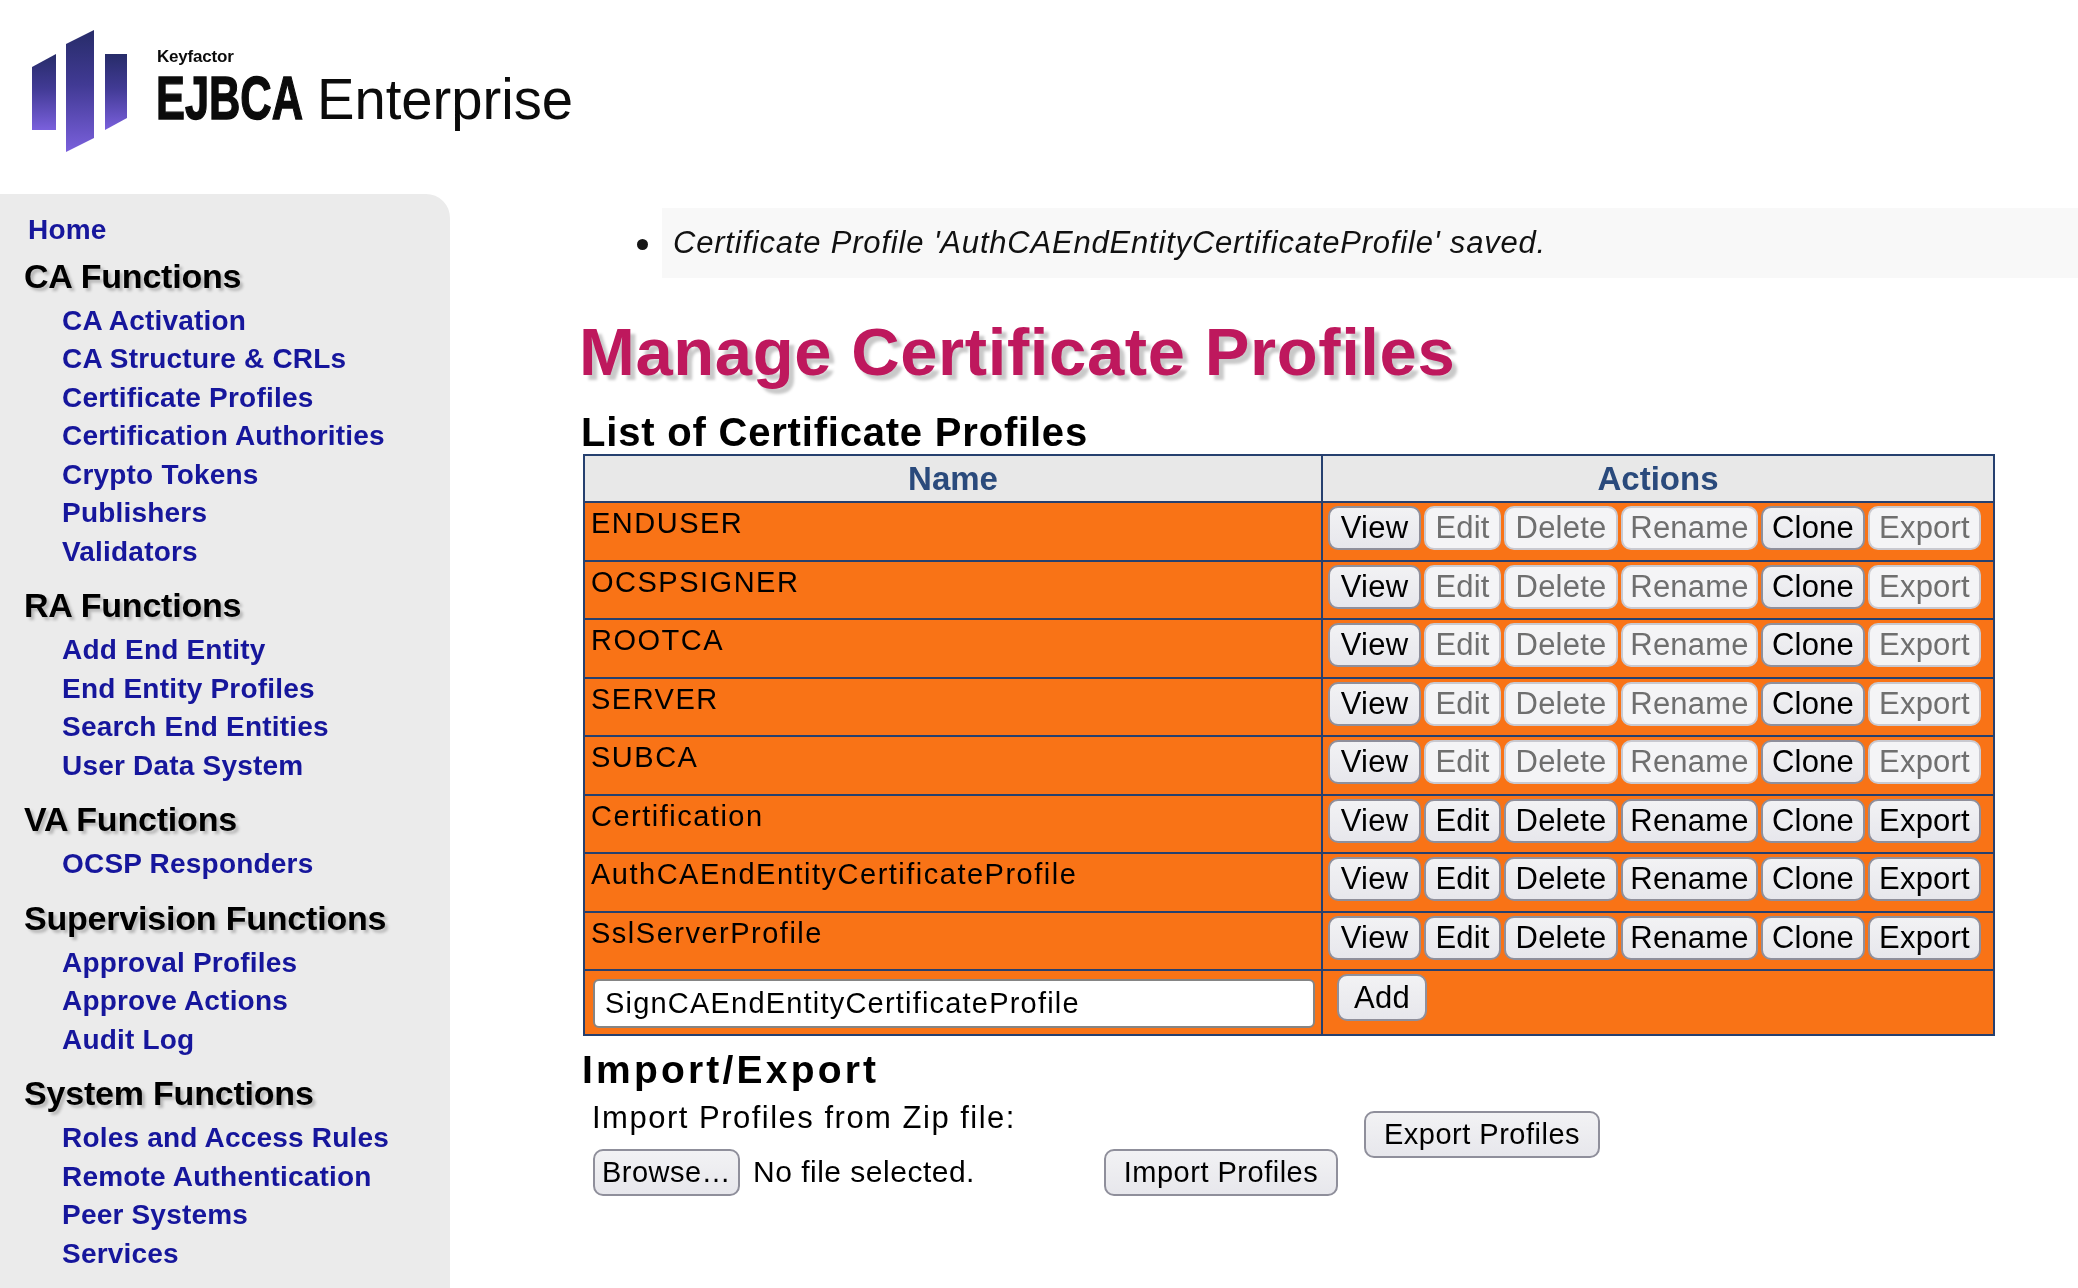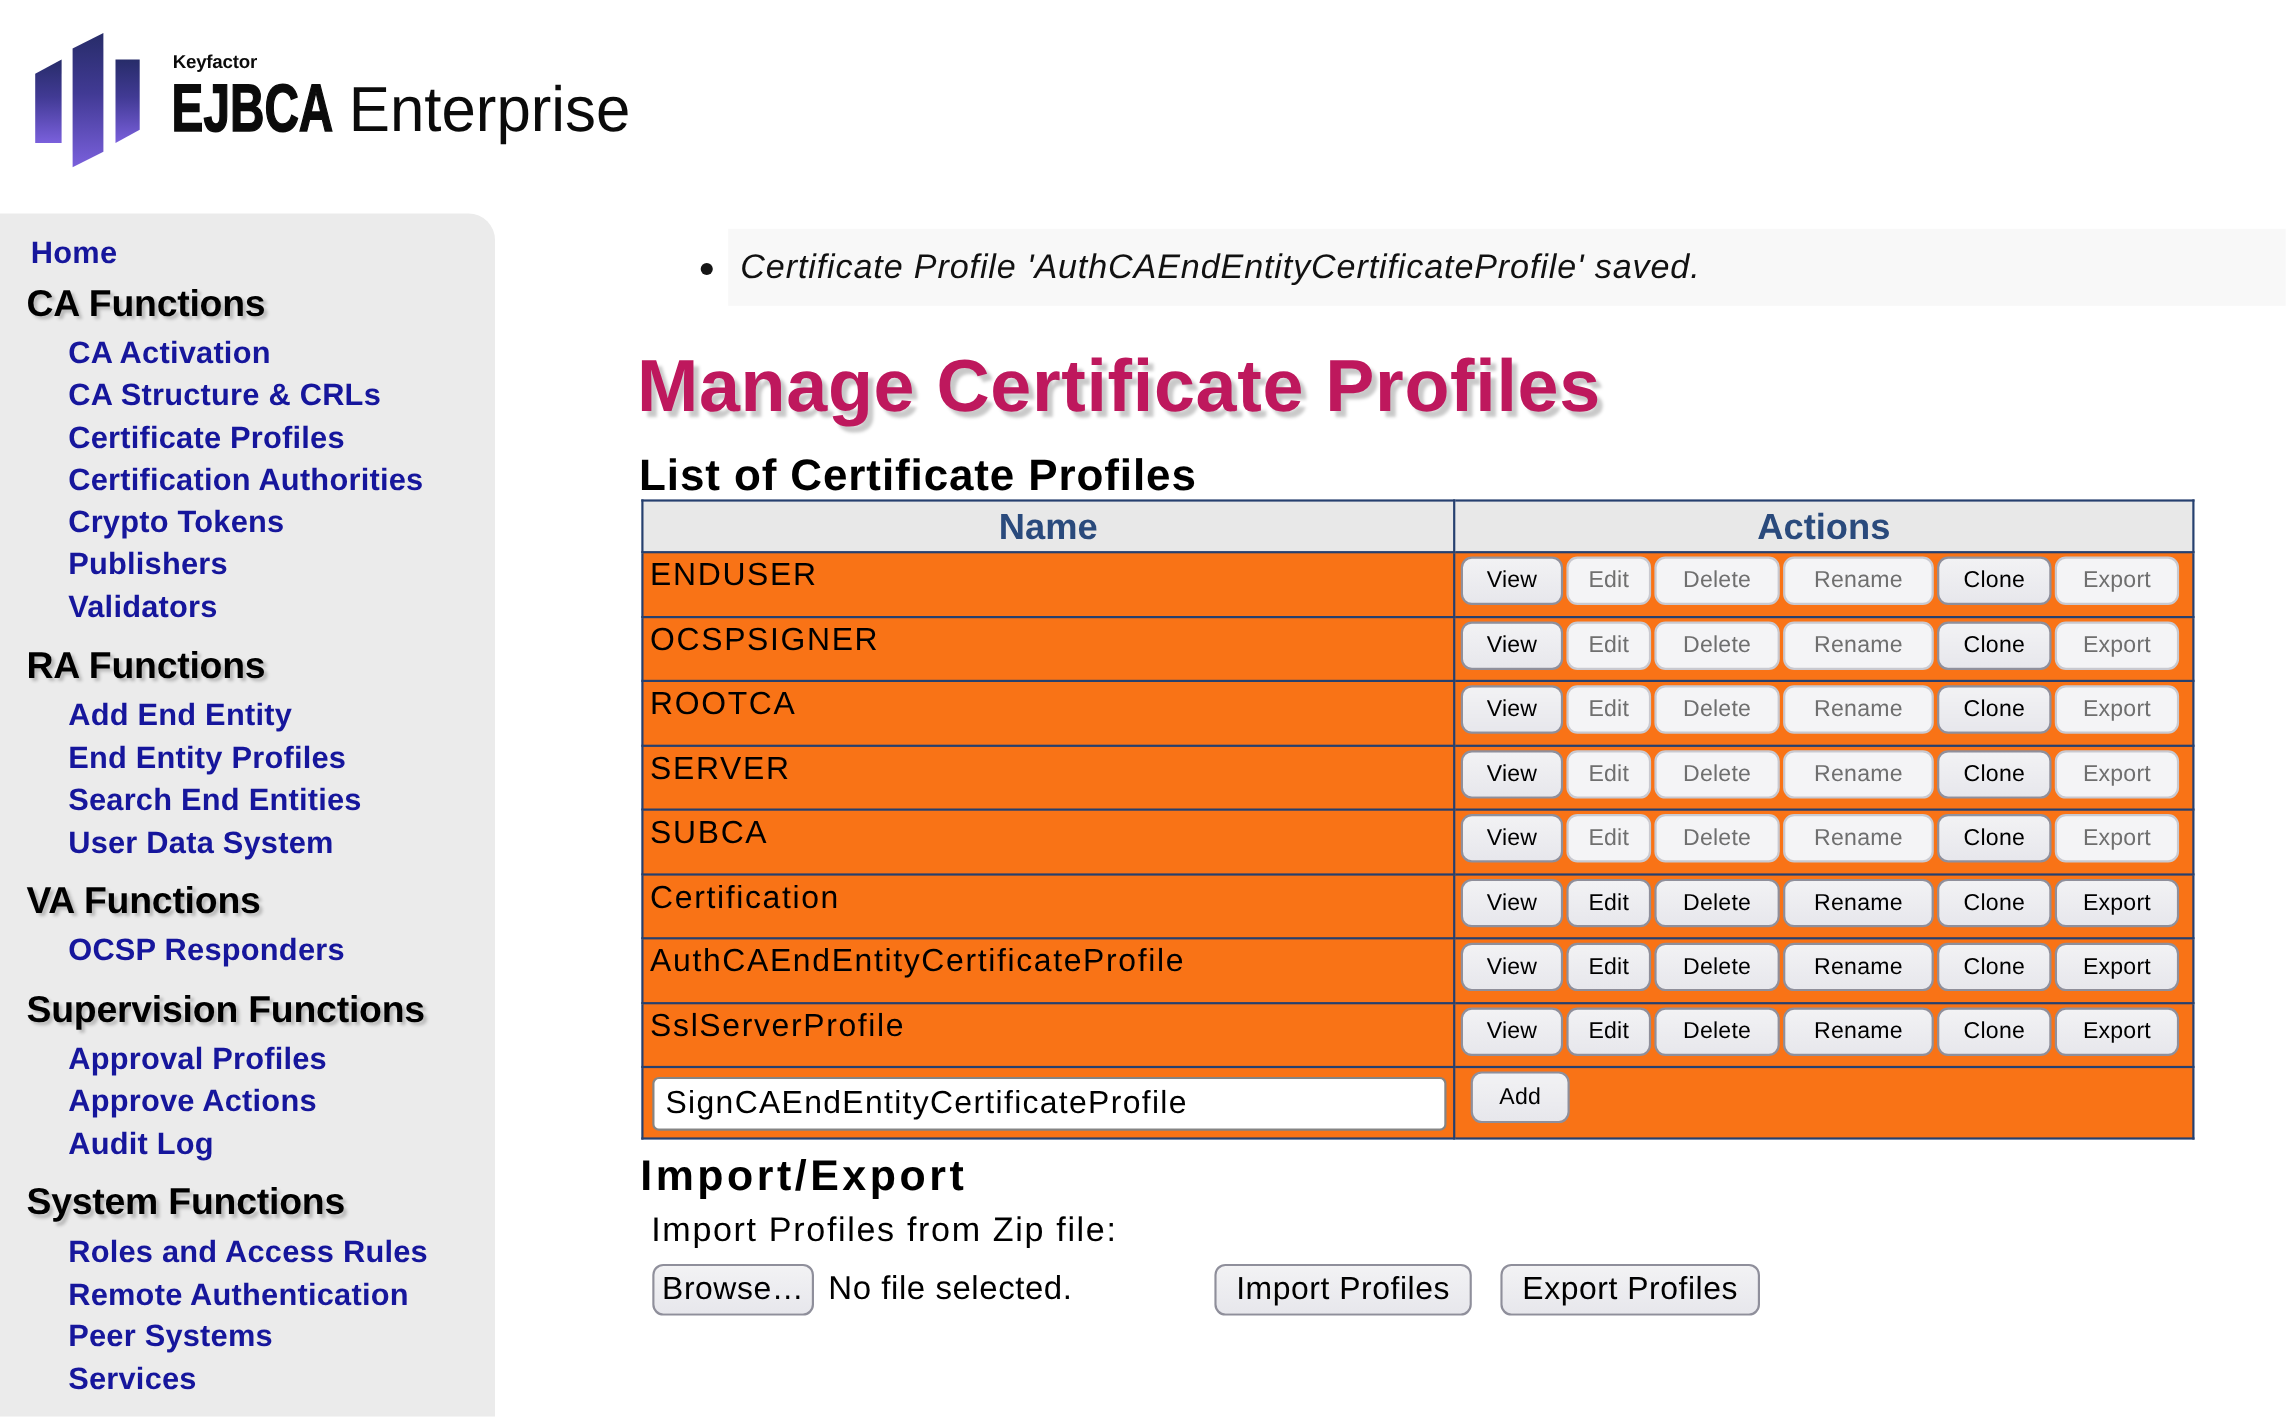--- a/index.html
+++ b/index.html
@@ -32,36 +32,36 @@
 #tbl th { background:#e8e8e8; color:#2a4a7c; font-size:33px; font-weight:bold; text-align:center; height:45px; }
 #tbl td { background:#f97316; font-size:29px; color:#000; letter-spacing:1.5px; vertical-align:top; }
 #tbl td.name { padding-left:6px; padding-top:4px; width:730px; }
 #tbl td.act { padding-left:5px; padding-top:3px; width:665px; }
 #tbl th.name { width:736px; }
 #tbl th.act { width:669px; }
 #tbl tr.datarow { height:58px; }
 #tbl tr.datarow:nth-child(2n) { height:59px; }
 #tbl tr.lastrow { height:65px; }
 
-.btn { display:inline-block; box-sizing:border-box; font-size:21px; color:#000; background:linear-gradient(#f2f2f4,#e7e7ec); border:2px solid #8f8f9b; border-radius:10px; padding:0; height:44px; line-height:40px; margin-right:3px; text-align:center; font-family:"Liberation Sans",sans-serif; letter-spacing:0.2px; }
+.btn { display:inline-block; box-sizing:border-box; font-size:31px; color:#000; background:linear-gradient(#f2f2f4,#e7e7ec); border:2px solid #8f8f9b; border-radius:10px; padding:0; height:44px; line-height:40px; margin-right:3px; text-align:center; font-family:"Liberation Sans",sans-serif; letter-spacing:0.2px; }
 .b-view{width:93px} .b-edit{width:77px} .b-del{width:114px} .b-ren{width:137px} .b-clone{width:104px} .b-exp{width:113px} .b-add{width:90px}
 .btn.dis { color:#6f6f6f; border-color:#c9c9d0; background:#f4f4f6; }
 .btnrow { white-space:nowrap; }
 
 #nameinput { box-sizing:border-box; width:722px; height:49px; border:2px solid #858585; border-radius:6px; background:#fff; font-family:"Liberation Sans",sans-serif; font-size:29px; letter-spacing:1.2px; padding:0 0 0 10px; color:#000; margin:4px 0 0 2px; display:block; }
 .addbtn { margin-left:9px; height:47px; line-height:43px; }
 
 
 #h3imp { position:absolute; left:582px; top:1048px; font-size:39px; font-weight:bold; color:#000; letter-spacing:3.2px; }
 #ziplabel { position:absolute; left:592px; top:1100px; font-size:31px; color:#000; letter-spacing:1.5px; }
 #filerow { position:absolute; left:593px; top:1149px; height:47px; white-space:nowrap; }
 .bigbtn { display:inline-block; box-sizing:border-box; font-size:29px; color:#000; background:linear-gradient(#f2f2f4,#e7e7ec); border:2px solid #8f8f9b; border-radius:10px; padding:0; height:47px; line-height:43px; letter-spacing:0.5px; text-align:center; font-family:"Liberation Sans",sans-serif; }
 #nofile { font-size:30px; color:#000; margin-left:13px; letter-spacing:0.5px; }
 #impbtn { position:absolute; left:1104px; top:1149px; width:234px; }
-#expbtn { position:absolute; left:1364px; top:1149px; width:236px; }
+#expbtn { position:absolute; left:1364px; top:1111px; width:236px; }
 </style>
 </head>
 <body>
 <div id="page">
 
 <svg id="logo" width="700" height="180" viewBox="0 0 700 180">
   <defs>
     <linearGradient id="g1" x1="0" y1="0" x2="0" y2="1">
       <stop offset="0" stop-color="#272c69"></stop>
       <stop offset="0.45" stop-color="#413a94"></stop>

